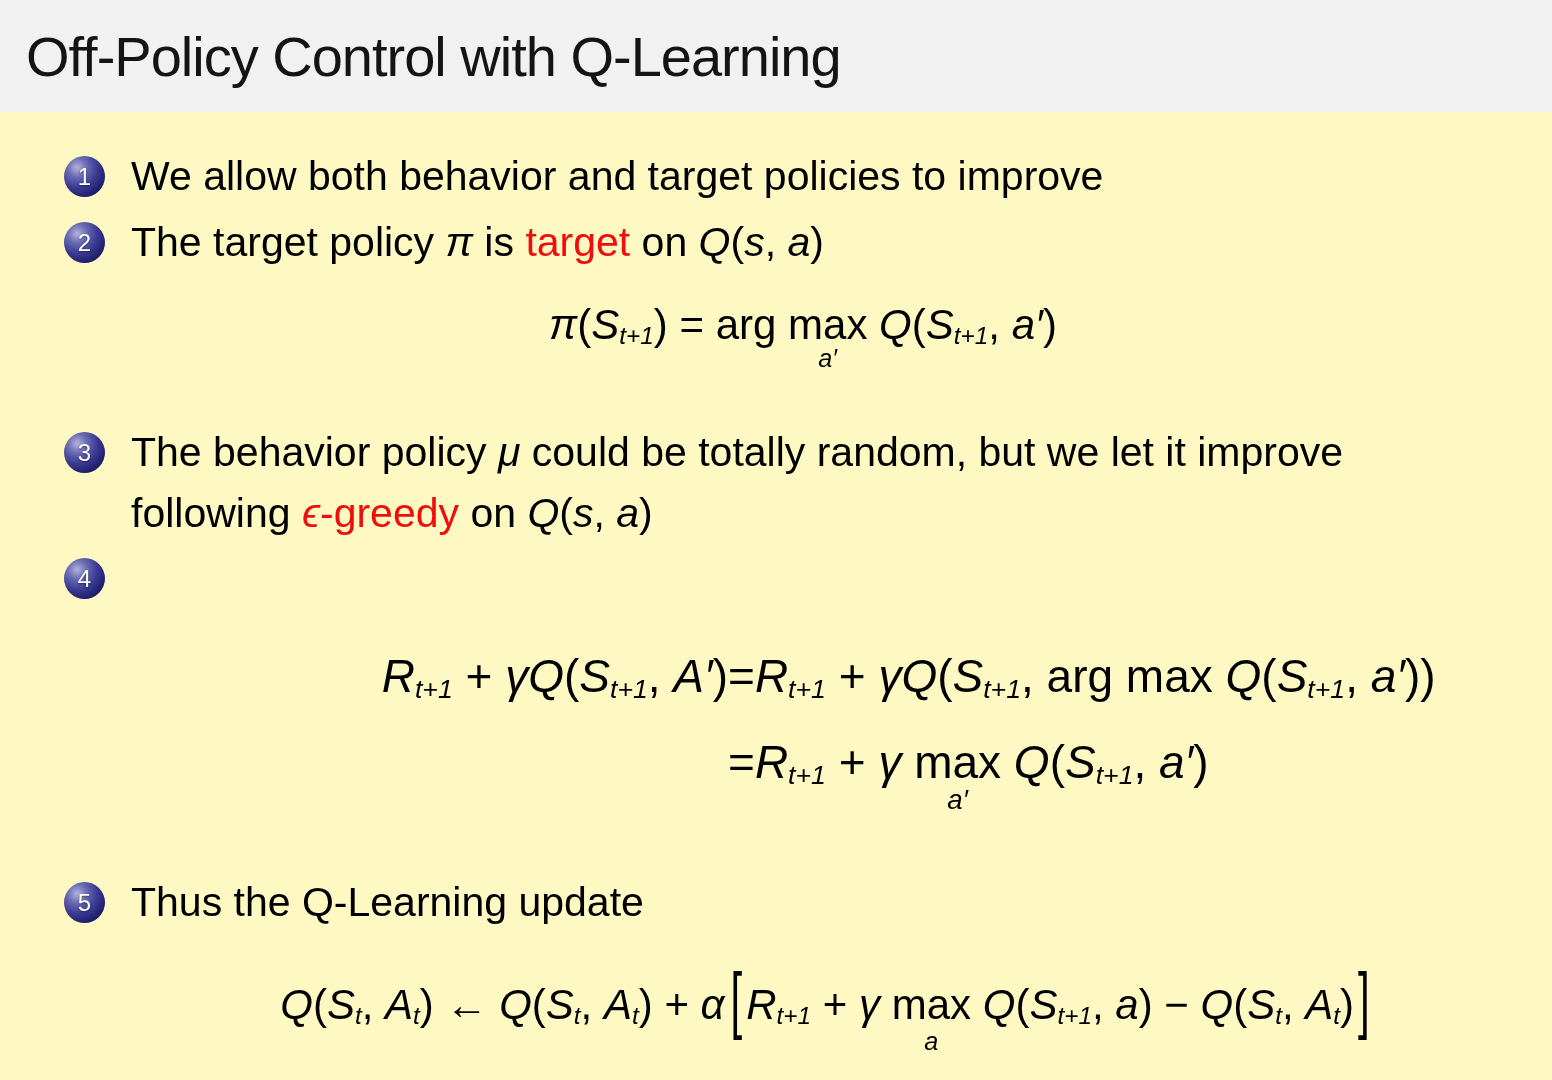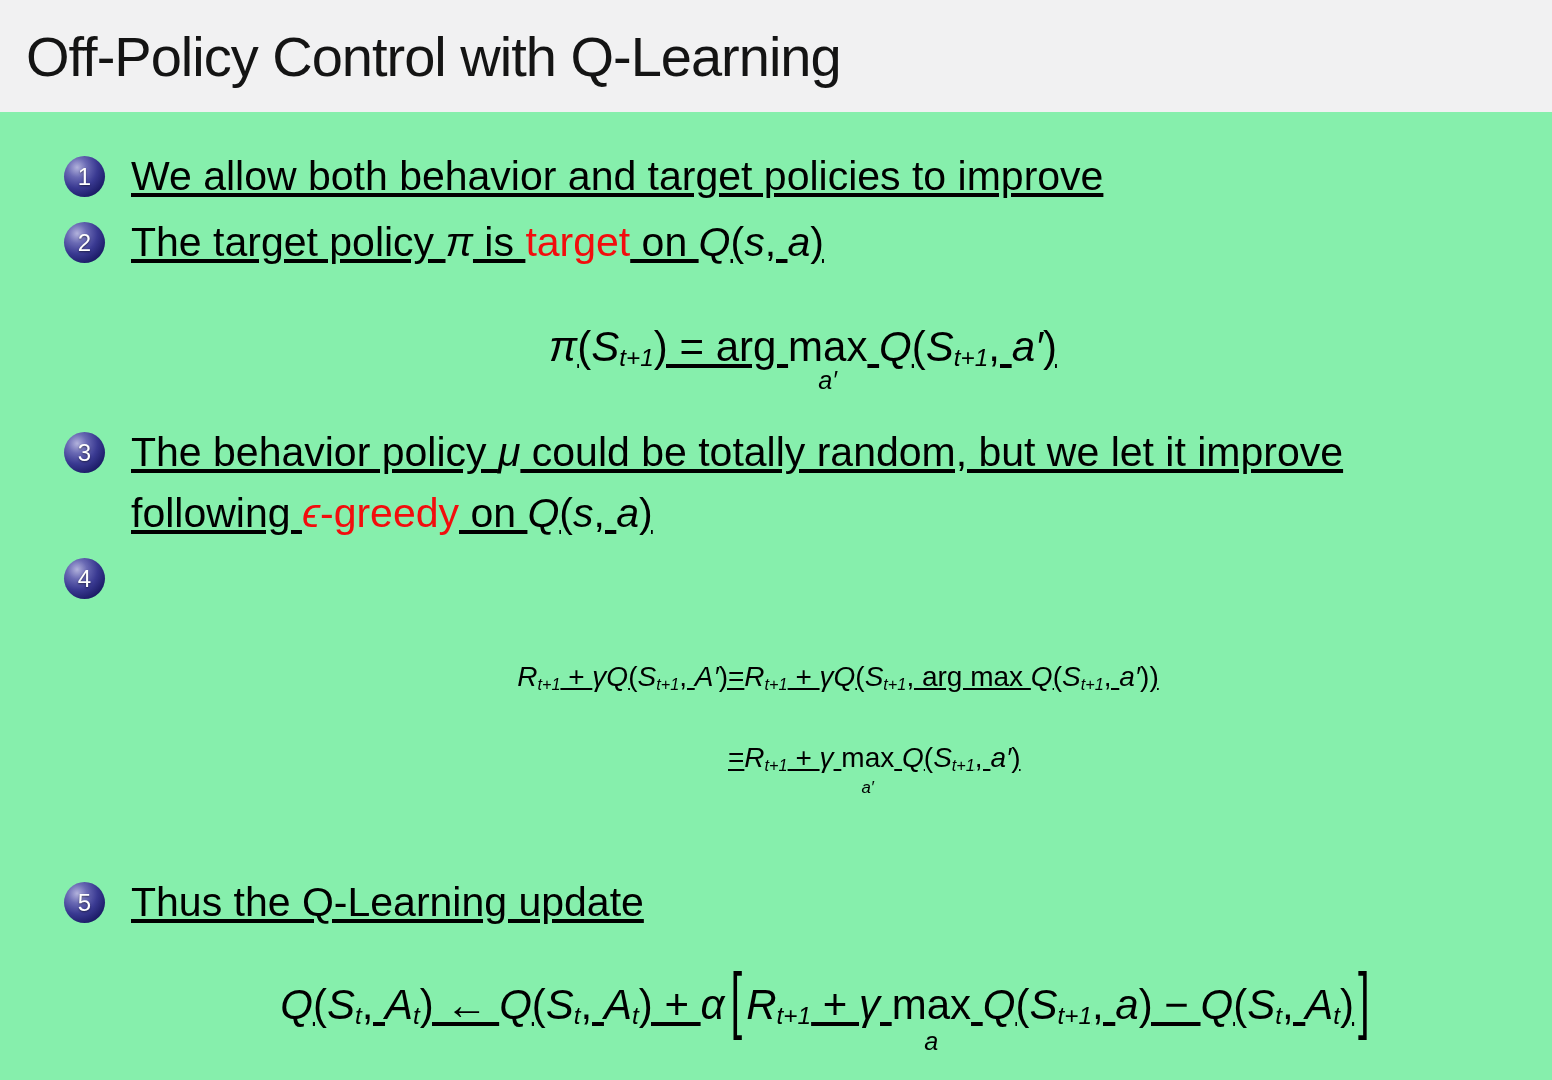--- a/index.html
+++ b/index.html
@@ -9,21 +9,21 @@
     --ball_mid:#3a3a92;
     --ball_light:#b2b2dc;
     --text_color:#000000;
     --title_color:#141414;
   }
   *{margin:0;padding:0;box-sizing:border-box;}
   html,body{background:#ffffff;}
   .slide{
     position:relative;
     width:1552px;height:1080px;
-    background:#86efac;
+    background:#fef9c3;
     font-family:"Liberation Sans","DejaVu Sans",sans-serif;
     color:var(--text_color);
     overflow:hidden;
   }
   .title-bar{
     position:absolute;top:0;left:0;width:100%;height:112px;
     background:var(--title_bar_bg);
     display:flex;align-items:center;
     padding:0 26px;
   }
@@ -52,32 +52,32 @@
   .item-2{top:212px;}
   .item-3{top:422px;}
   .item-4{top:548px;}
   .item-5{top:872px;}
   .eq{
     position:absolute;left:0;width:100%;
     font-size:42px;line-height:62px;
     white-space:nowrap;
   }
   .eq-center{text-align:center;}
-  .eq-greedy{top:316px;padding-left:54px;}
+  .eq-greedy{top:294px;padding-left:54px;}
   .eq-update{top:968px;padding-left:100px;line-height:74px;}
   .eq-group{
     position:absolute;left:130px;top:640px;
     display:grid;grid-template-columns:598px auto;
-    font-size:28px;line-height:73px;
+    font-size:46px;line-height:73px;
     white-space:nowrap;
   }
   .eq-group .lhs{text-align:right;}
   .eq-group .rhs{text-align:left;}
   
-  .tk-t{font-style:normal;text-decoration:underline;}
+  .tk-t{font-style:normal;}
   .tk-mi{font-style:italic;}
   .tk-red{color:var(--accent_red);}
   .tk-redmi{color:var(--accent_red);font-style:italic;}
   .tk-sub{font-size:.58em;font-style:italic;vertical-align:-0.22em;}
   .tk-munder{position:relative;display:inline-block;text-align:center;}
   .tk-munder .mu-base{font-style:normal;}
   .tk-munder .mu-under{
     position:absolute;top:76%;left:50%;transform:translateX(-50%);
     font-size:.6em;font-style:italic;white-space:nowrap;line-height:1.4;
   }

